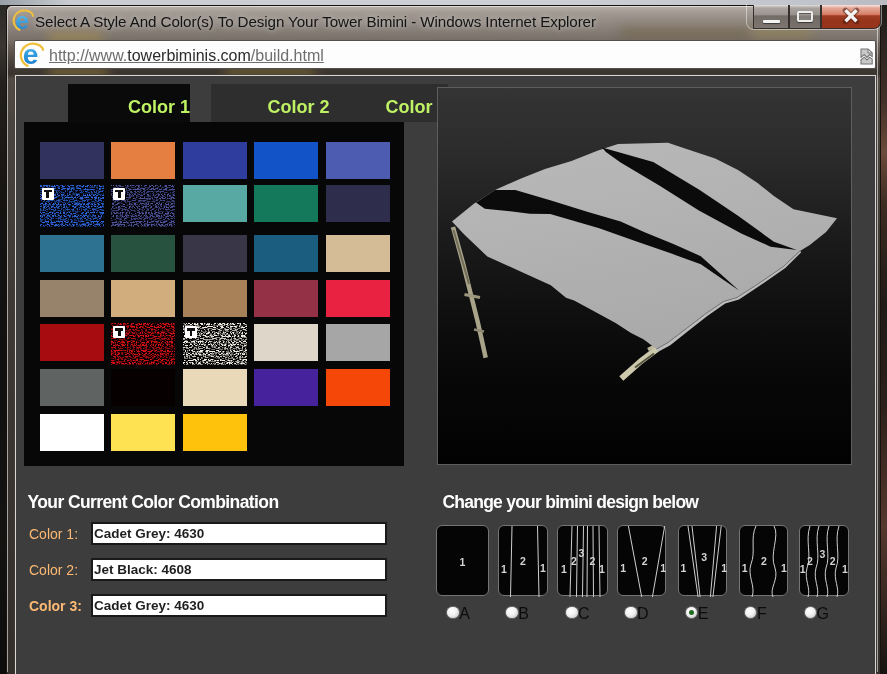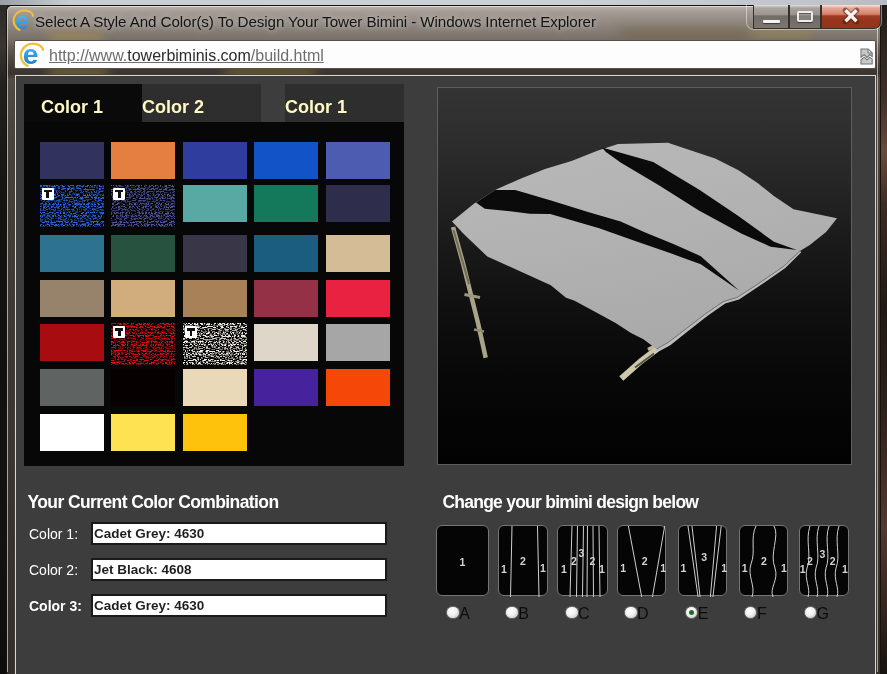--- a/index.html
+++ b/index.html
@@ -47,41 +47,41 @@
   #addr { left:14px; top:40px; width:862px; height:29px; background:#fdfdfd;
     border:1px solid #55504b; border-radius:2px; }
   #addr-url { left:49px; top:47px; height:16px; font-size:16px; color:#6e6e6e; white-space:nowrap;text-decoration:underline; }
   #addr-url b { color:#2b2b2b; font-weight:normal; }
   #compat { left:859.5px; top:47.5px; width:13px; height:17px; }
 
   
   #content { left:15px; top:75px; width:861px; height:599px; background:#3d3d3d;
     border:1px solid #d9d6d2; border-bottom:none; box-shadow:0 0 0 1px rgba(70,64,58,.55); }
   
-  .tab { position:absolute; top:8px; height:38px; color:#fef9c3; font-weight:bold; font-size:18px;
-    text-align:left; line-height:47px; background:#2e2e2e; }
+  .tab { position:absolute; top:8px; height:38px; color:#bef264; font-weight:bold; font-size:18px;
+    text-align:right; line-height:47px; background:#2e2e2e;margin-left:44px; }
   #tab1 { left:8px; width:122px; background:#0a0a0a; text-indent:17px; }
-  #tab2 { left:126px; width:118.5px; }
+  #tab2 { left:151px; width:118.5px; }
   #tab3 { left:269px; width:118.5px; }
   
   #panel { left:8px; top:46px; width:379.5px; height:344px; background:#070707; }
   .sw { position:absolute; width:64px; height:37px; }
   .tbadge { position:absolute; left:2px; top:3px; width:12px; height:12px; background:#fff; border-radius:1px; }
   .tb-h { position:absolute; left:2px; top:2px; width:8px; height:2.5px; background:#111; }
   .tb-v { position:absolute; left:4.8px; top:2px; width:2.6px; height:8px; background:#111; }
 
   
   #imgbox { left:421px; top:10.5px; width:414.6px; height:378.5px; border:1px solid #5e5e5e;
     background:linear-gradient(180deg,#343434 0%,#2b2b2b 18%,#1c1c1c 38%,#101010 58%,#070707 78%,#020202 100%); }
 
   
   .h1 { position:absolute; color:#fff; font-weight:bold; font-size:17.5px; white-space:nowrap; }
 
   
-  .flabel { position:absolute; color:#ffffff; font-size:14px; }
+  .flabel { position:absolute; color:#fdba74; font-size:14px; }
   .ffield { position:absolute; left:75px; width:296px; height:23px; background:#fff; border:2px solid #1a1a1a;
     color:#1f1f1f; font-weight:bold; font-size:13.5px; line-height:19px; padding-left:1px; white-space:nowrap; }
 
   
   .thumb { position:absolute; top:449px; background:#050505; border:1px solid #757575; border-radius:6px; }
 
   
   .radio { position:absolute; top:529.5px; width:13.5px; height:13.5px; border-radius:50%;
     background:radial-gradient(circle at 38% 32%, #ffffff 0%, #f2f2f2 45%, #cfcfcf 80%, #b9b9b9 100%);
     border:1px solid #6f6f6f; }

